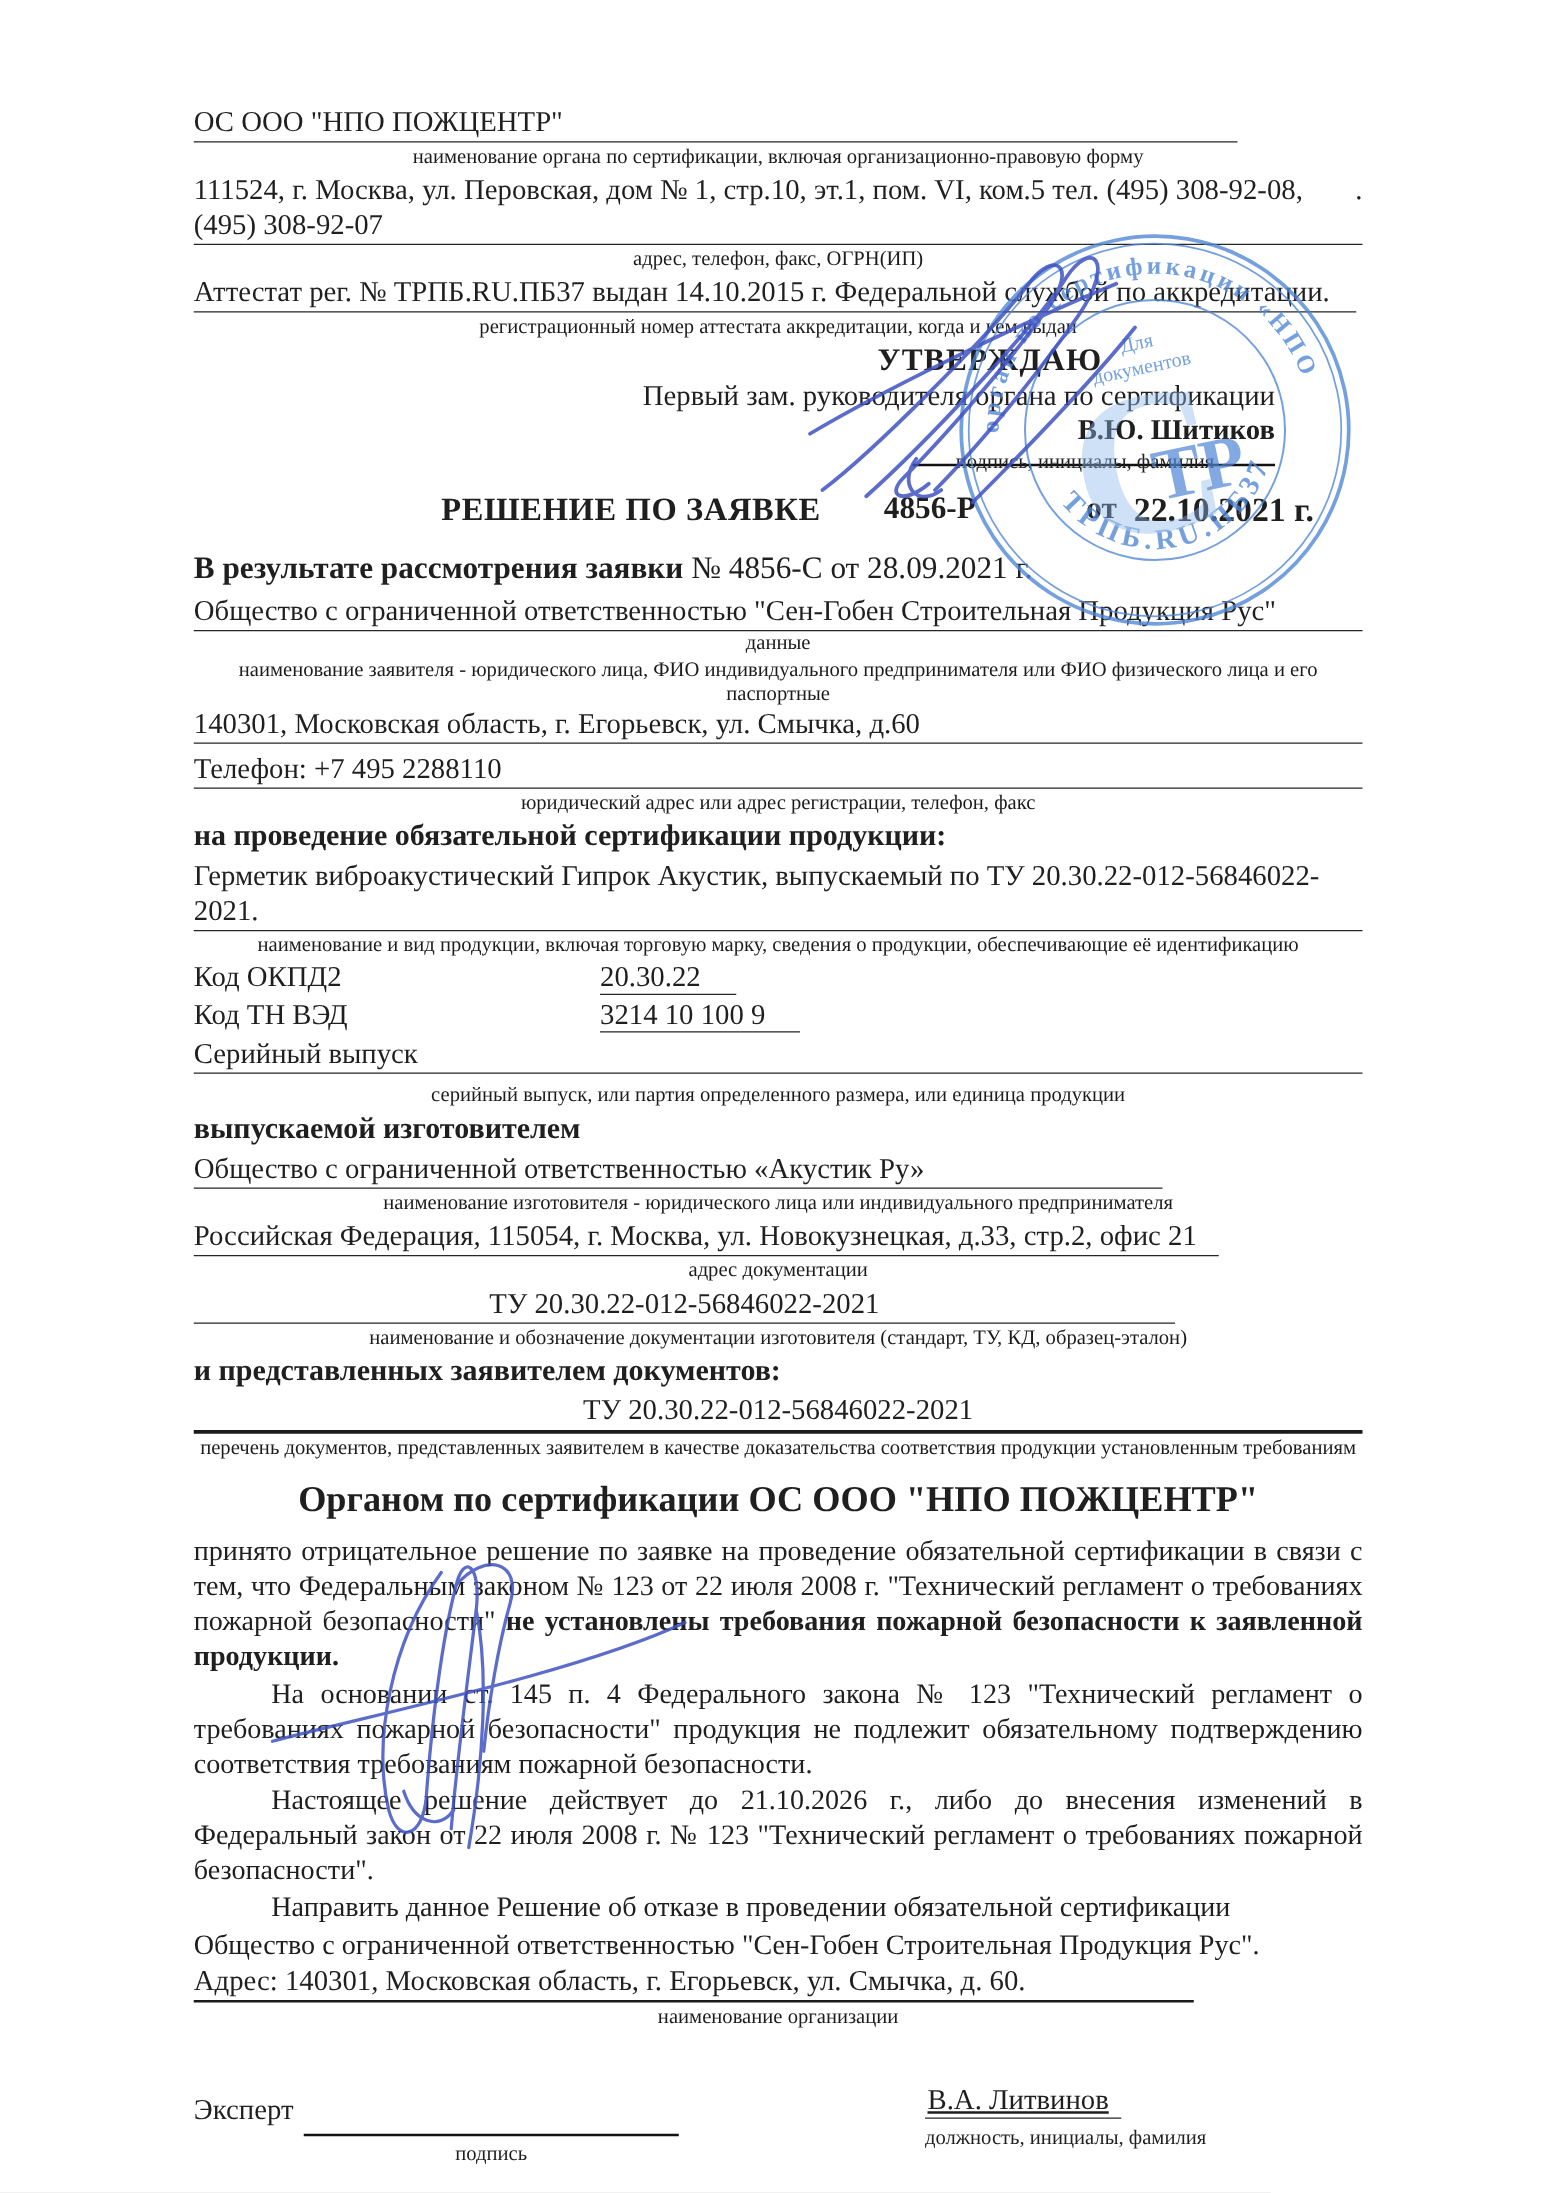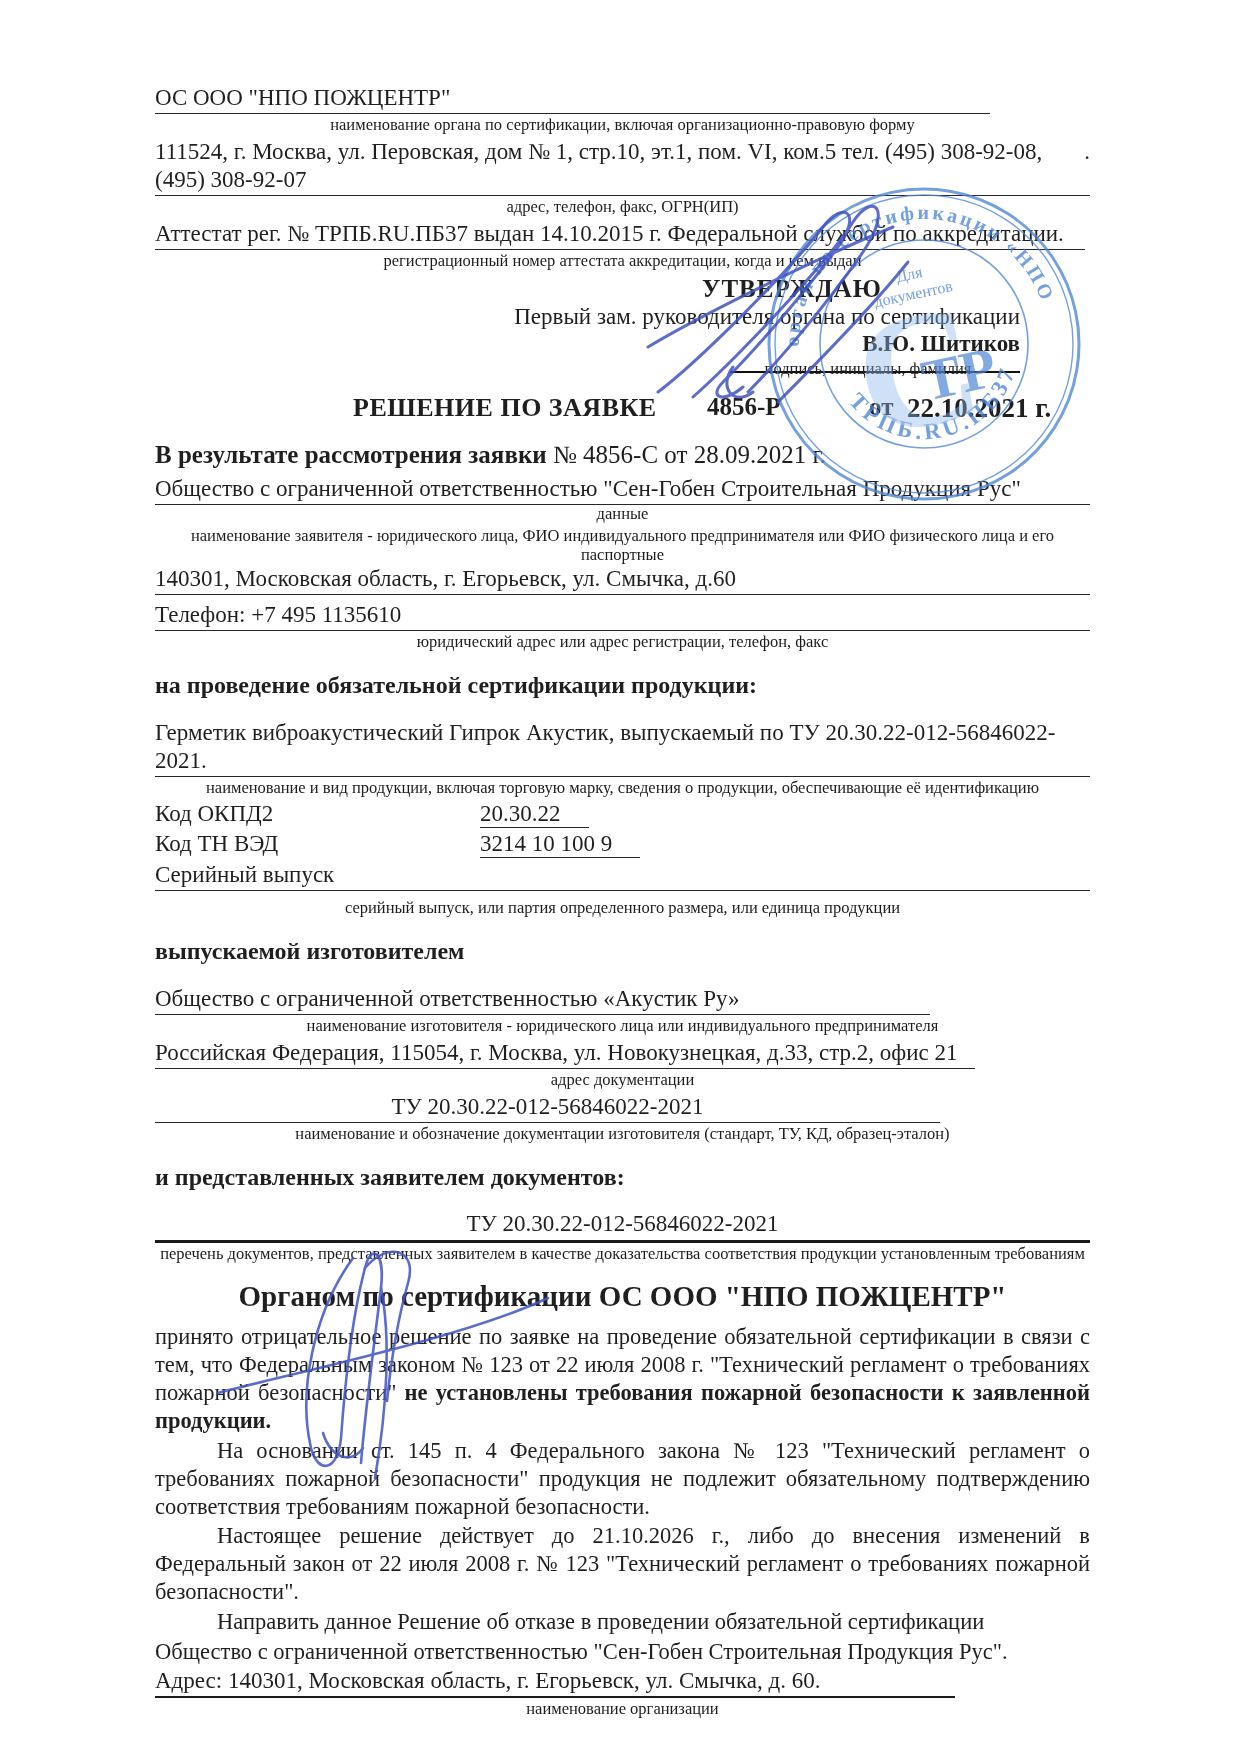--- a/index.html
+++ b/index.html
@@ -45,21 +45,21 @@
   
   .titlerow{position:relative;height:44px;margin-top:14px;}
   .t-label{position:absolute;left:198px;top:0;font-size:26px;font-weight:bold;letter-spacing:.5px;}
   .t-num{position:absolute;left:552px;top:0;font-size:25px;font-weight:bold;}
   .t-from{position:absolute;left:714px;top:0;font-size:25px;font-weight:bold;}
   .t-date{position:absolute;left:752px;top:0;font-size:27px;font-weight:bold;}
   .intro{font-size:25px;margin:4px 0 6px 0;}
   .code-row{display:flex;font-size:23px;margin:3px 0;}
   .code-label{width:325px;}
   .code-value{border-bottom:1.6px solid #262626;padding:0 28px 0 0;}
-  .section-label{font-size:24px;font-weight:bold;margin:20px 0;}
+  .section-label{font-size:24px;font-weight:bold;margin:4px 0;}
   .thick-rule{border-bottom:3px solid #1a1a1a;width:935px;height:1px;margin-top:2px;}
   .big-head{font-size:29px;font-weight:bold;text-align:center;margin:16px 0 10px 0;}
   .para{font-size:22.5px;line-height:1.24;text-align:justify;margin:0 0 2px 0;}
   .indent{text-indent:62px;}
   .noj{text-align:left;}
   .addr-field{font-size:23px;border-bottom:2px solid #1a1a1a;padding-bottom:2px;}
   
   .footer{position:relative;height:130px;margin-top:44px;}
   .expert-label{position:absolute;left:0;top:8px;font-size:23px;}
   .expert-line{position:absolute;left:88px;top:40px;width:300px;border-bottom:2.5px solid #111;}
@@ -107,21 +107,21 @@
       <span class="bold">В результате рассмотрения заявки</span>
       <span>№ 4856-С от 28.09.2021 г.</span>
     </div>
 
     <div class="field">Общество с ограниченной ответственностью "Сен-Гобен Строительная Продукция Рус"</div>
     <div class="cap" style="margin-top:0">данные</div>
     <div class="cap" style="margin-bottom:0">наименование заявителя - юридического лица, ФИО индивидуального предпринимателя или ФИО физического лица и его паспортные</div>
 
     <div class="field">140301, Московская область, г. Егорьевск, ул. Смычка, д.60</div>
     <div class="gap6"></div>
-    <div class="field">Телефон: +7 495 1135610</div>
+    <div class="field">Телефон: +7 495 2288110</div>
     <div class="cap">юридический адрес или адрес регистрации, телефон, факс</div>
 
     <div class="section-label">на проведение обязательной сертификации продукции:</div>
     <div class="field">Герметик виброакустический Гипрок Акустик, выпускаемый по ТУ 20.30.22-012-56846022-2021.</div>
     <div class="cap">наименование и вид продукции, включая торговую марку, сведения о продукции, обеспечивающие её идентификацию</div>
 
     <div class="code-row">
       <span class="code-label">Код ОКПД2</span>
       <span class="code-value">20.30.22</span>
     </div>

